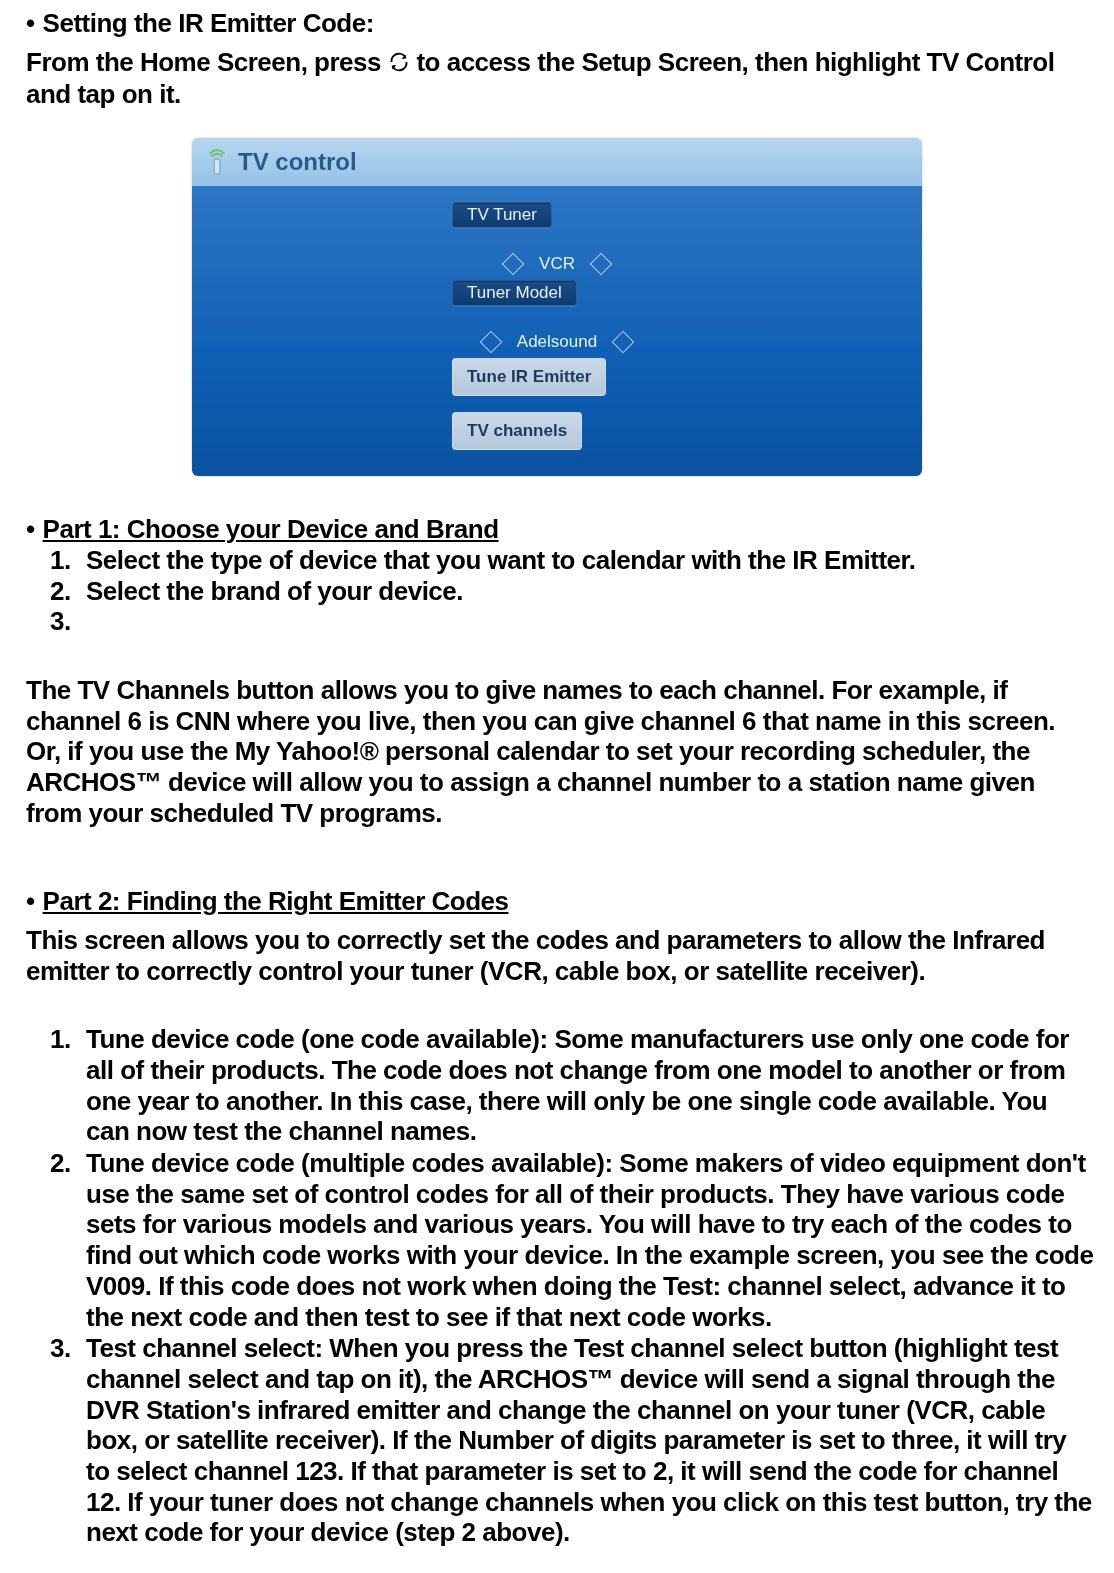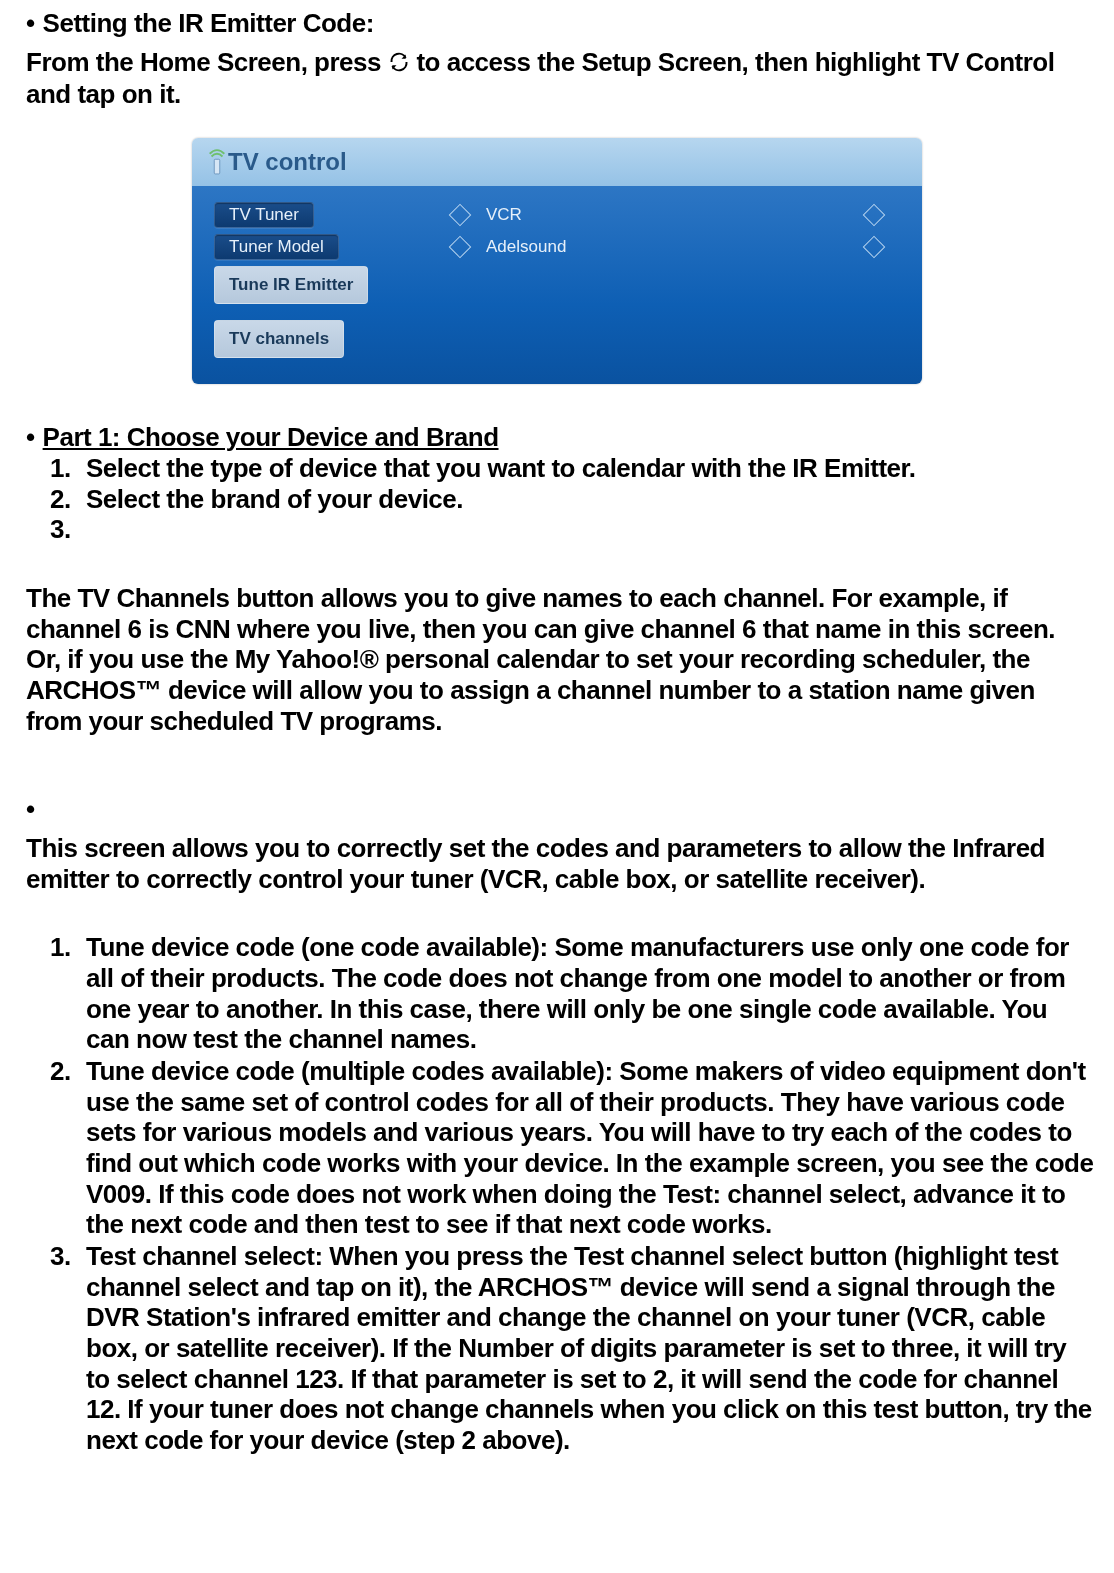--- a/index.html
+++ b/index.html
@@ -44,39 +44,41 @@
       overflow: hidden;
       box-shadow: 0 0 2px rgba(0,0,0,.3);
       font-weight: normal;
       letter-spacing: 0;
     }
     .tv-header {
       background: linear-gradient(#b6d6ef, #95c2e6);
       padding: 10px 14px;
       display: flex;
       align-items: center;
+      gap: 10px;
       color: #2a5a8a;
       font-size: 24px;
       font-weight: bold;
     }
     .antenna-icon {
       width: 22px;
       height: 28px;
     }
     .tv-body {
       background: linear-gradient(#2d76c4, #0e5fb4 60%, #0a52a0);
       padding: 16px 22px 20px 22px;
       font-size: 18px;
       color: #fff;
     }
     .tv-row {
       display: flex;
       align-items: center;
       margin-bottom: 6px;
-      gap: 10px;
+      gap: 26px;
+      flex-direction: column;
     }
     .pill {
       background: linear-gradient(#1a4d8a, #0d3a70);
       border-radius: 4px;
       padding: 2px 14px;
       font-size: 17px;
       border: 1px solid rgba(255,255,255,.15);
       box-shadow: inset 0 1px 1px rgba(0,0,0,.3), 0 1px 0 rgba(255,255,255,.1);
       color: #e6f0fa;
     }
@@ -225,20 +227,21 @@
 
 <div class="block-space"></div>
 
 <p class="para">The TV Channels button allows you to give names to each channel. For example, if channel 6 is CNN where you live, then you can give channel 6 that name in this screen. Or, if you use the My Yahoo!® personal calendar to set your recording scheduler, the ARCHOS™ device will allow you to assign a channel number to a station name given from your scheduled TV programs.</p>
 
 <div class="block-space"></div>
 <div class="block-space-sm"></div>
 
 <div class="bullet-line">
   <span class="dot">•</span>
+  <span class="section-heading">Part 2: Finding the Right Emitter Codes</span>
 </div>
 
 <p class="para">This screen allows you to correctly set the codes and parameters to allow the Infrared emitter to correctly control your tuner (VCR, cable box, or satellite receiver).</p>
 
 <div class="block-space"></div>
 
 <div class="part2-list">
   <div class="ol-item">
     <span class="num">1.</span>
     <span class="txt">Tune device code (one code available): Some manufacturers use only one code for all of their products. The code does not change from one model to another or from one year to another. In this case, there will only be one single code available. You can now test the channel names.</span>

